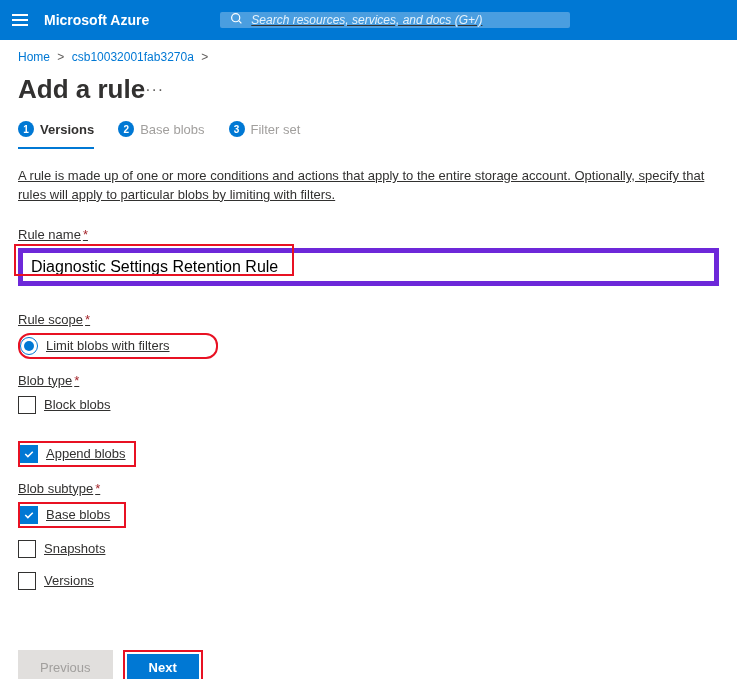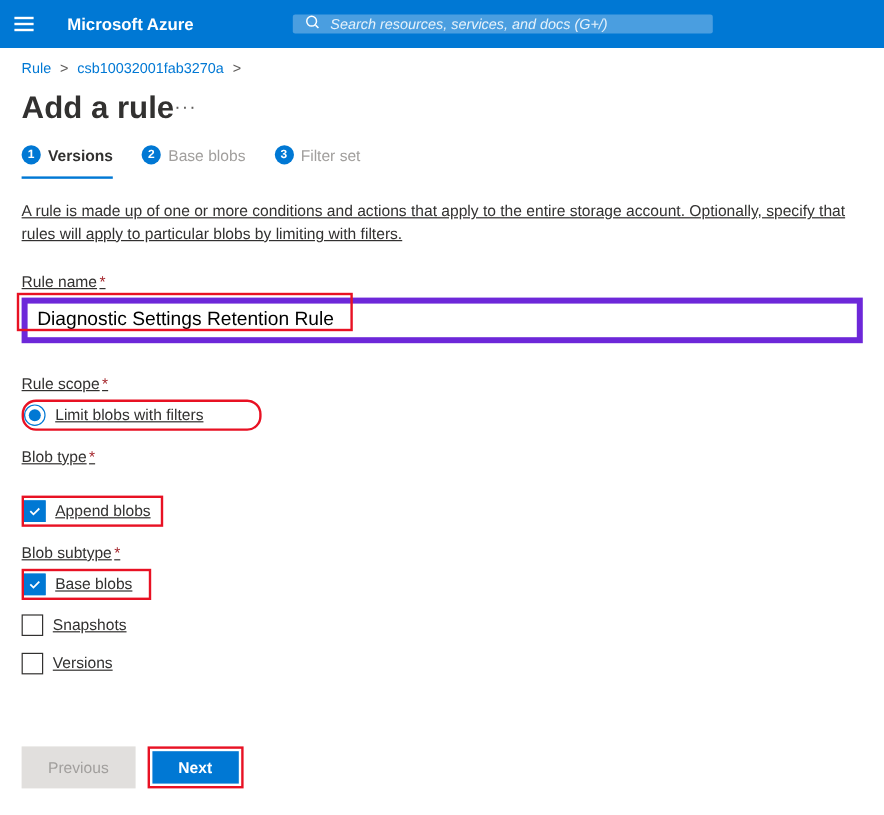--- a/index.html
+++ b/index.html
@@ -9,21 +9,21 @@
       color: #323130;
       background: #fff;
       width: 737px;
     }
     .topbar {
       background: #0078d4;
       height: 40px;
       display: flex;
       align-items: center;
       padding: 0 12px;
-      gap: 28px;
+      gap: 16px;
     }
     .hamburger {
       display: flex;
       flex-direction: column;
       gap: 3px;
       cursor: pointer;
     }
     .hamburger span {
       width: 16px;
       height: 2px;
@@ -37,20 +37,21 @@
     .searchbox {
       background: #4a9ee0;
       border-radius: 2px;
       height: 16px;
       display: flex;
       align-items: center;
       padding: 0 10px;
       gap: 8px;
       flex: 0 0 350px;
       margin-left: 55px;
+      text-decoration: underline;
     }
     .searchbox input {
       background: transparent;
       border: none;
       outline: none;
       color: #fff;
       font-style: italic;
       font-size: 12px;
       width: 100%;
     }
@@ -196,21 +197,21 @@
       <svg width="13" height="13" viewBox="0 0 16 16" fill="none">
           <circle cx="7" cy="7" r="5" stroke="#fff" stroke-width="1.5"></circle>
           <line x1="11" y1="11" x2="14" y2="14" stroke="#fff" stroke-width="1.5"></line>
         </svg>
     </span>
     <input type="text" placeholder="Search resources, services, and docs (G+/)" style="">
   </div>
 </div>
 
 <div class="breadcrumb">
-  <a href="#">Rule</a>
+  <a href="#">Home</a>
   <span class="sep">&gt;</span>
   <a href="#">csb10032001fab3270a</a>
   <span class="sep">&gt;</span>
 </div>
 
 <div class="page-title-row">
   <h1 class="page-title">Add a rule</h1>
   <span class="ellipsis">···</span>
 </div>
 
@@ -244,20 +245,24 @@
     <span>Rule scope</span><span class="req">*</span>
   </label>
   <div class="radio-row hl-box" style="width:200px;border-radius:12px;">
     <span class="radio checked"></span>
     <span>Limit blobs with filters</span>
   </div>
 
   <label class="form-label section-gap">
     <span>Blob type</span><span class="req">*</span>
   </label>
+  <div class="check-row">
+    <span class="checkbox"></span>
+    <span>Block blobs</span>
+  </div>
   <div class="check-row hl-box" style="width:118px;margin-top:25px;">
     <span class="checkbox checked">
       <svg class="check-icon-svg" viewBox="0 0 16 16">
           <path d="M3 8 L6.5 11.5 L13 5" stroke="#fff" stroke-width="2" fill="none"></path>
         </svg>
     </span>
     <span>Append blobs</span>
   </div>
 
   <label class="form-label section-gap">

